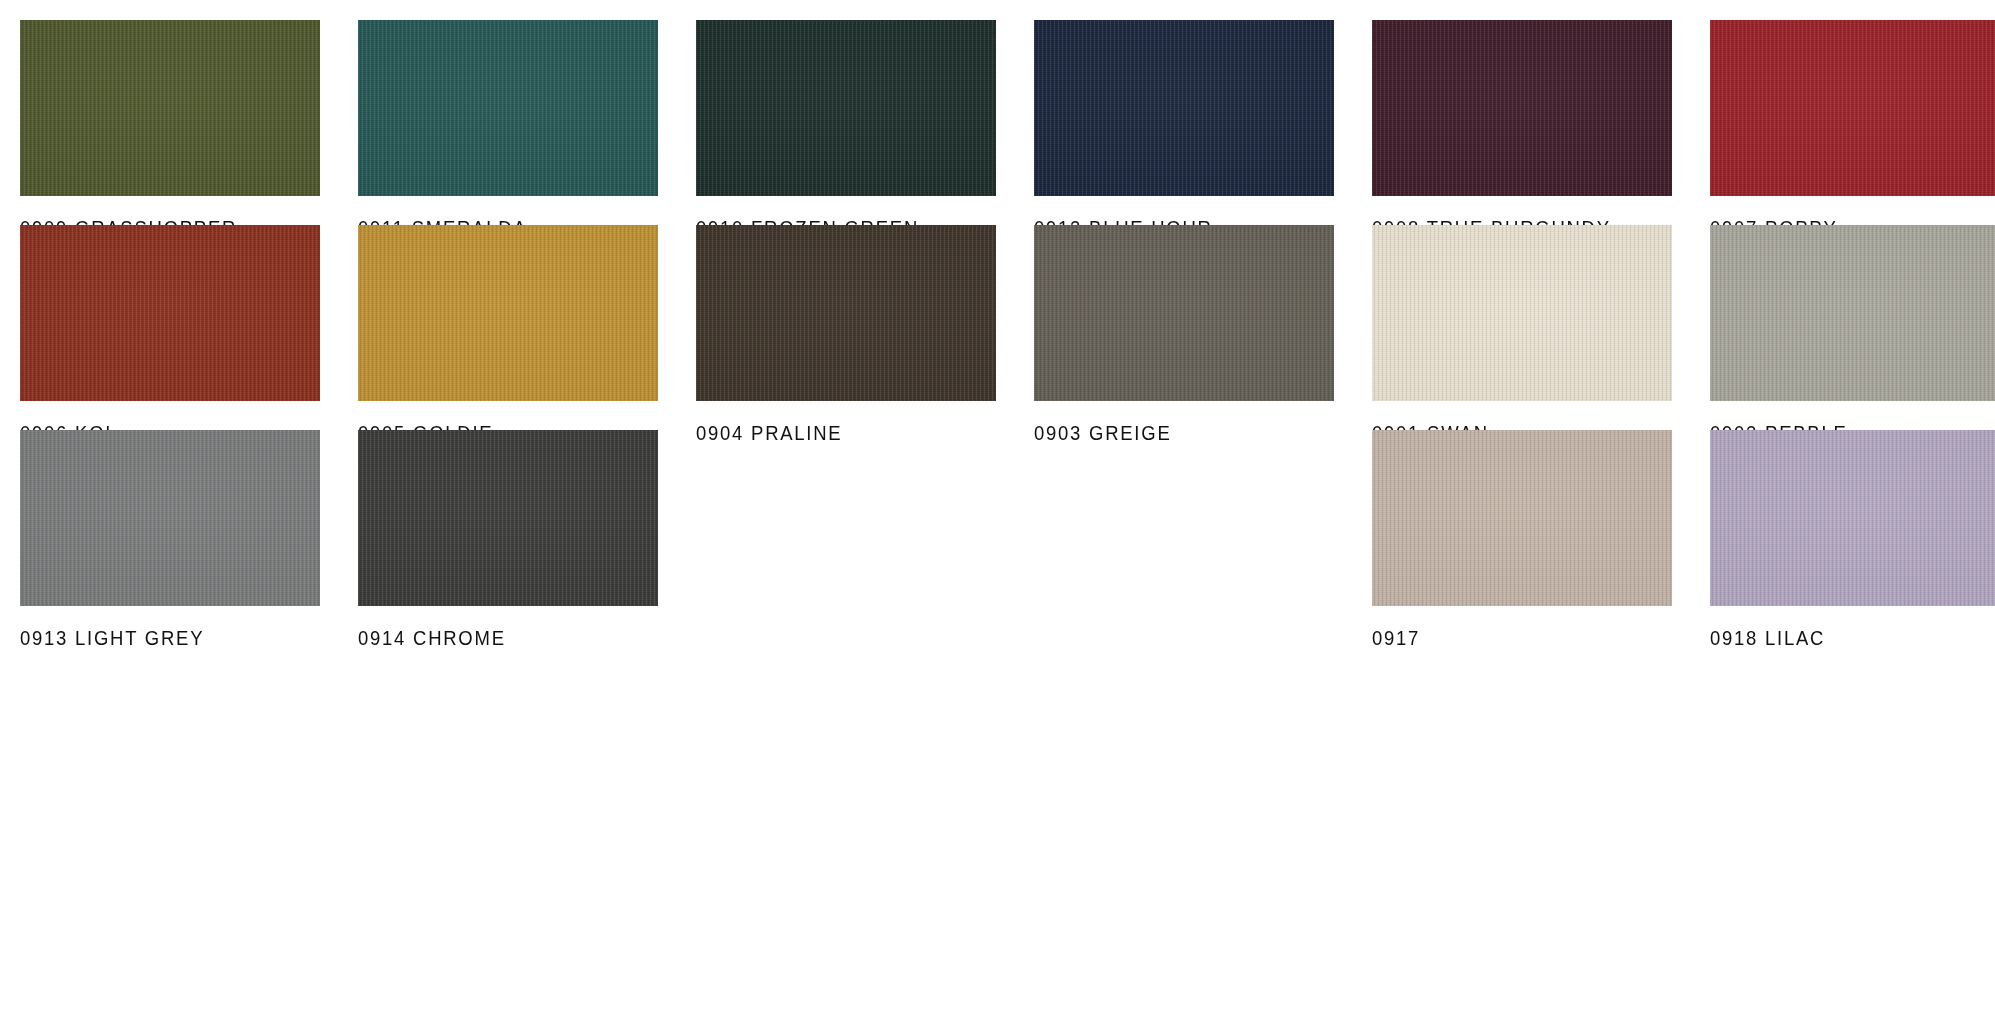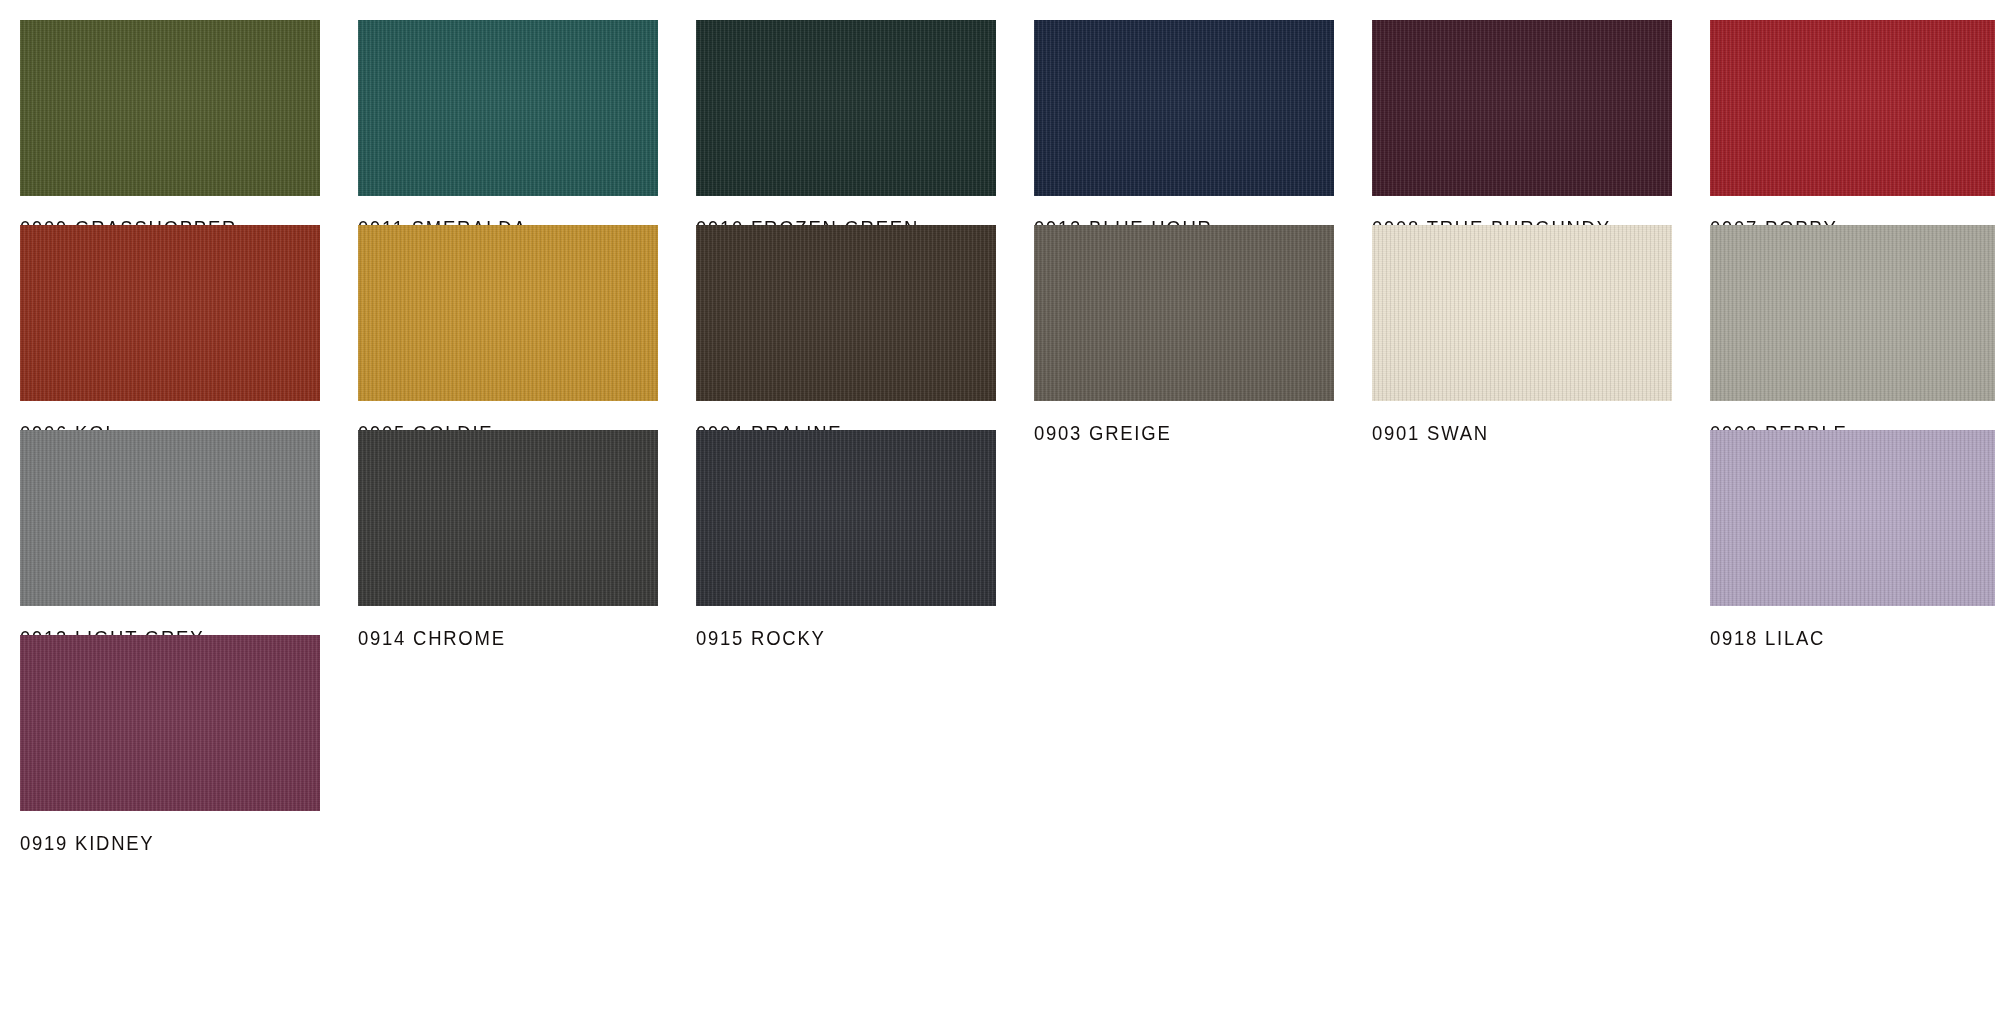--- a/index.html
+++ b/index.html
@@ -143,25 +143,21 @@
       <div class="swatch-label">0902 PEBBLE</div>
     </div>
     <div class="swatch-cell" style="left: 7px; top: 417px;">
       <div class="swatch-chip" title="0913 LIGHT GREY" style="background-color: rgb(119, 121, 122);"></div>
       <div class="swatch-label">0913 LIGHT GREY</div>
     </div>
     <div class="swatch-cell" style="left: 345px; top: 417px;">
       <div class="swatch-chip" title="0914 CHROME" style="background-color: rgb(55, 55, 53);"></div>
       <div class="swatch-label">0914 CHROME</div>
     </div>
-    <div class="swatch-cell" style="left: 683px; top: 417px;">
-      <div class="swatch-chip" title="0915 ROCKY" style="background-color: rgb(43, 45, 51);"></div>
-      <div class="swatch-label">0915 ROCKY</div>
+    <div class="swatch-cell" style="left: 1359px; top: 417px;">
+      <div class="swatch-chip" title="0917" style="background-color: rgb(198, 181, 167);"></div>
+      <div class="swatch-label">0917</div>
     </div>
     <div class="swatch-cell" style="left: 1697px; top: 417px;">
       <div class="swatch-chip" title="0918 LILAC" style="background-color: rgb(180, 167, 195);"></div>
       <div class="swatch-label">0918 LILAC</div>
     </div>
-    <div class="swatch-cell" style="left: 7px; top: 622px;">
-      <div class="swatch-chip" title="0919 KIDNEY" style="background-color: rgb(110, 48, 74);"></div>
-      <div class="swatch-label">0919 KIDNEY</div>
-    </div>
   </main>
 
 </body></html>

